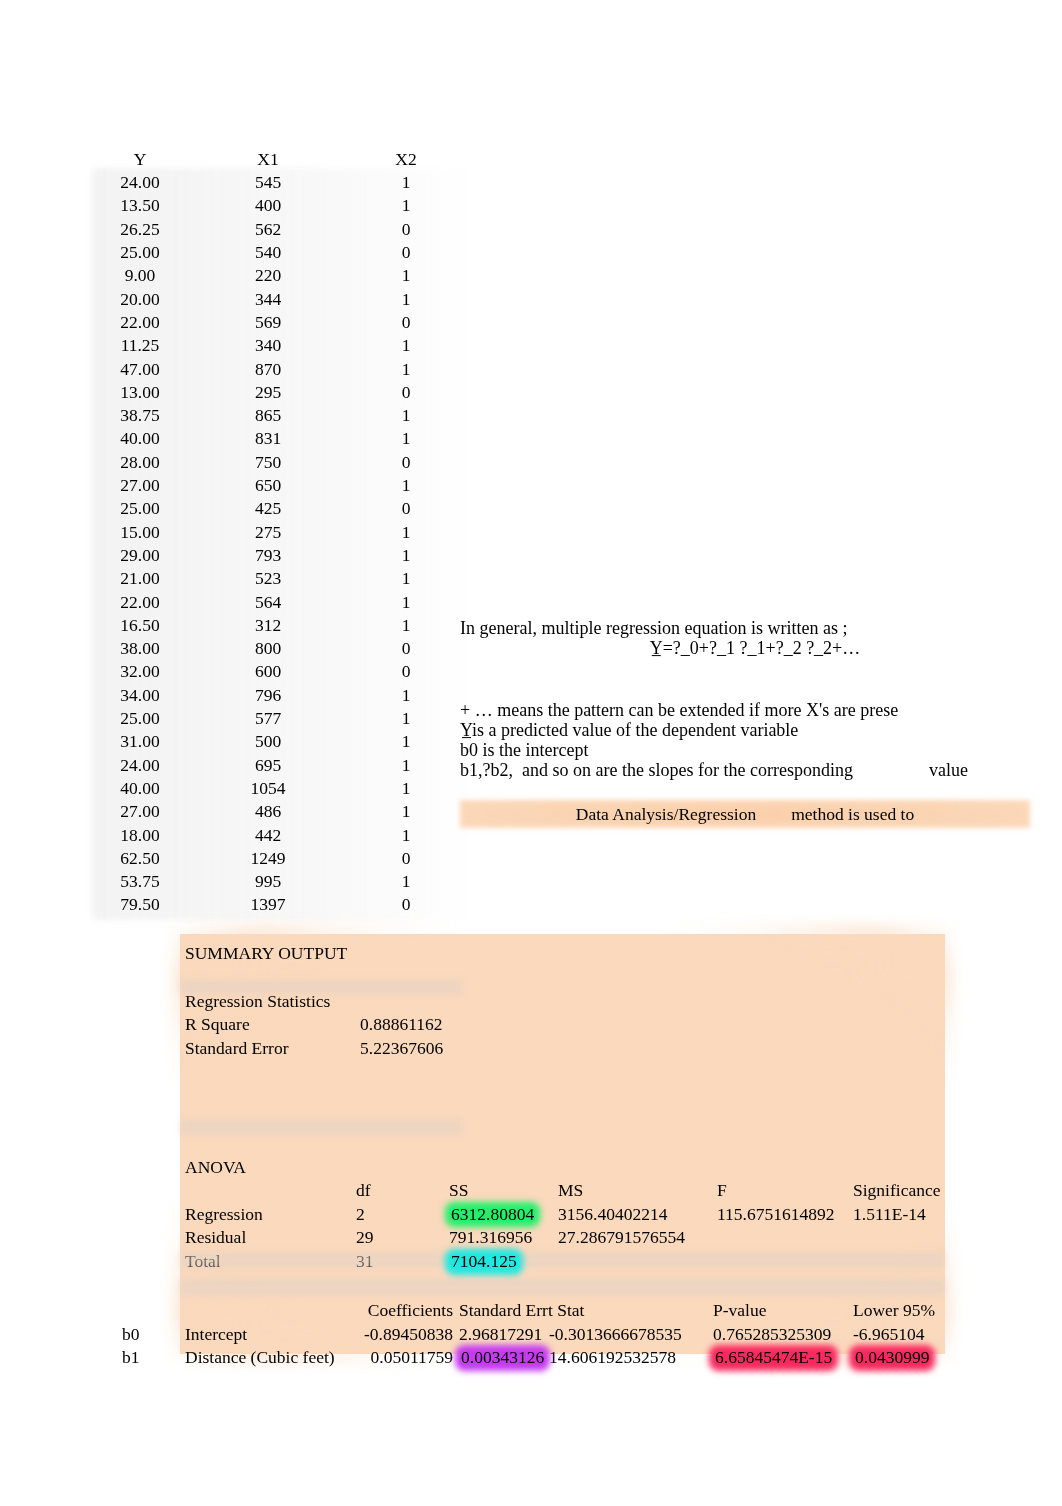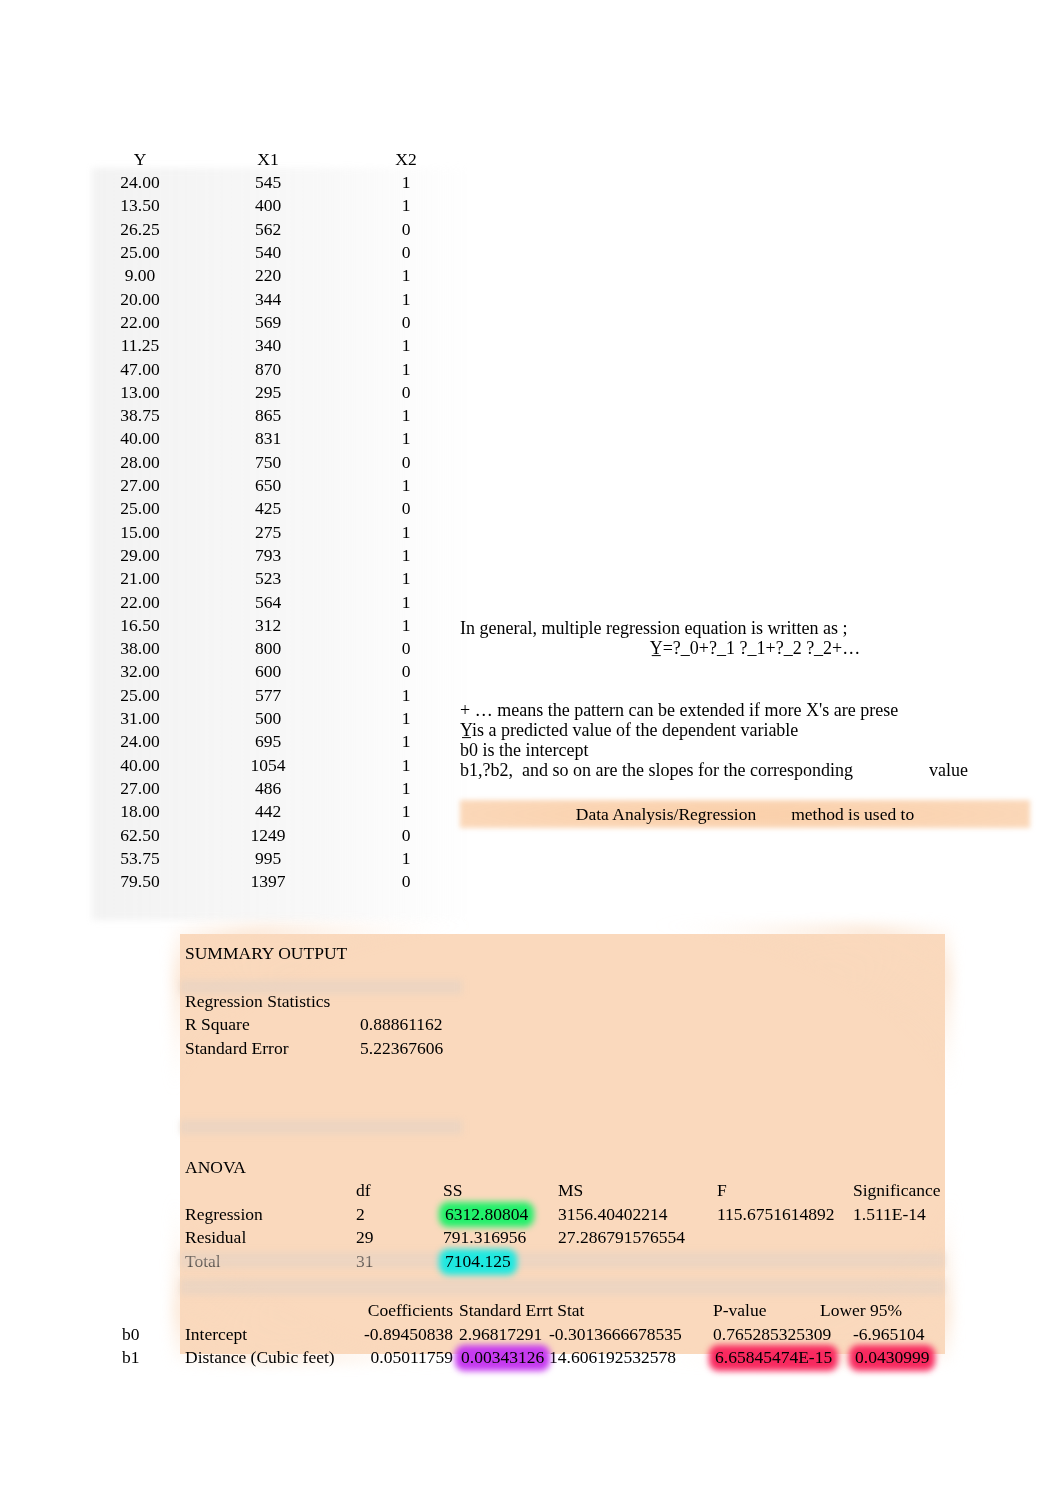--- a/index.html
+++ b/index.html
@@ -184,21 +184,21 @@
   }
   .arow {
     position: relative;
     height: 23.7px;
     line-height: 23.7px;
     white-space: nowrap;
   }
   .arow span { position: absolute; }
   .a-name { left: 5px; }
   .a-df   { left: 176px; }
-  .a-ss   { left: 263px; }
+  .a-ss   { left: 269px; }
   .a-ms   { left: 378px; }
   .a-f    { left: 537px; }
   .a-sig  { left: 673px; }
 
   .coef {
     position: absolute;
     left: 0px;
     top: 365px;
     width: 765px;
   }
@@ -213,21 +213,21 @@
   .c-name   { left: 5px; }
   .c-coef   { left: 173px; text-align: right; width: 100px; }
   .c-se     { left: 279px; }
   .c-tstat  { left: 369px; }
   .c-p      { left: 533px; }
   .c-low    { left: 673px; }
 
   .c-head .c-coef  { left: 173px; width: 100px; text-align: right; }
   .c-head .c-se    { left: 279px; }
   .c-head .c-p     { left: 533px; }
-  .c-head .c-low   { left: 640px; }
+  .c-head .c-low   { left: 673px; }
 
   
   .hl {
     position: relative;
     display: inline-block;
     padding: 0 2px;
     z-index: 2;
   }
   .hl::before {
     content: "";
@@ -363,20 +363,25 @@
           </tr>
           <tr>
             <td class="col-y">38.00</td>
             <td class="col-x1">800</td>
             <td class="col-x2">0</td>
           </tr>
           <tr>
             <td class="col-y">32.00</td>
             <td class="col-x1">600</td>
             <td class="col-x2">0</td>
+          </tr>
+          <tr>
+            <td class="col-y">34.00</td>
+            <td class="col-x1">796</td>
+            <td class="col-x2">1</td>
           </tr>
           <tr>
             <td class="col-y">25.00</td>
             <td class="col-x1">577</td>
             <td class="col-x2">1</td>
           </tr>
           <tr>
             <td class="col-y">31.00</td>
             <td class="col-x1">500</td>
             <td class="col-x2">1</td>

